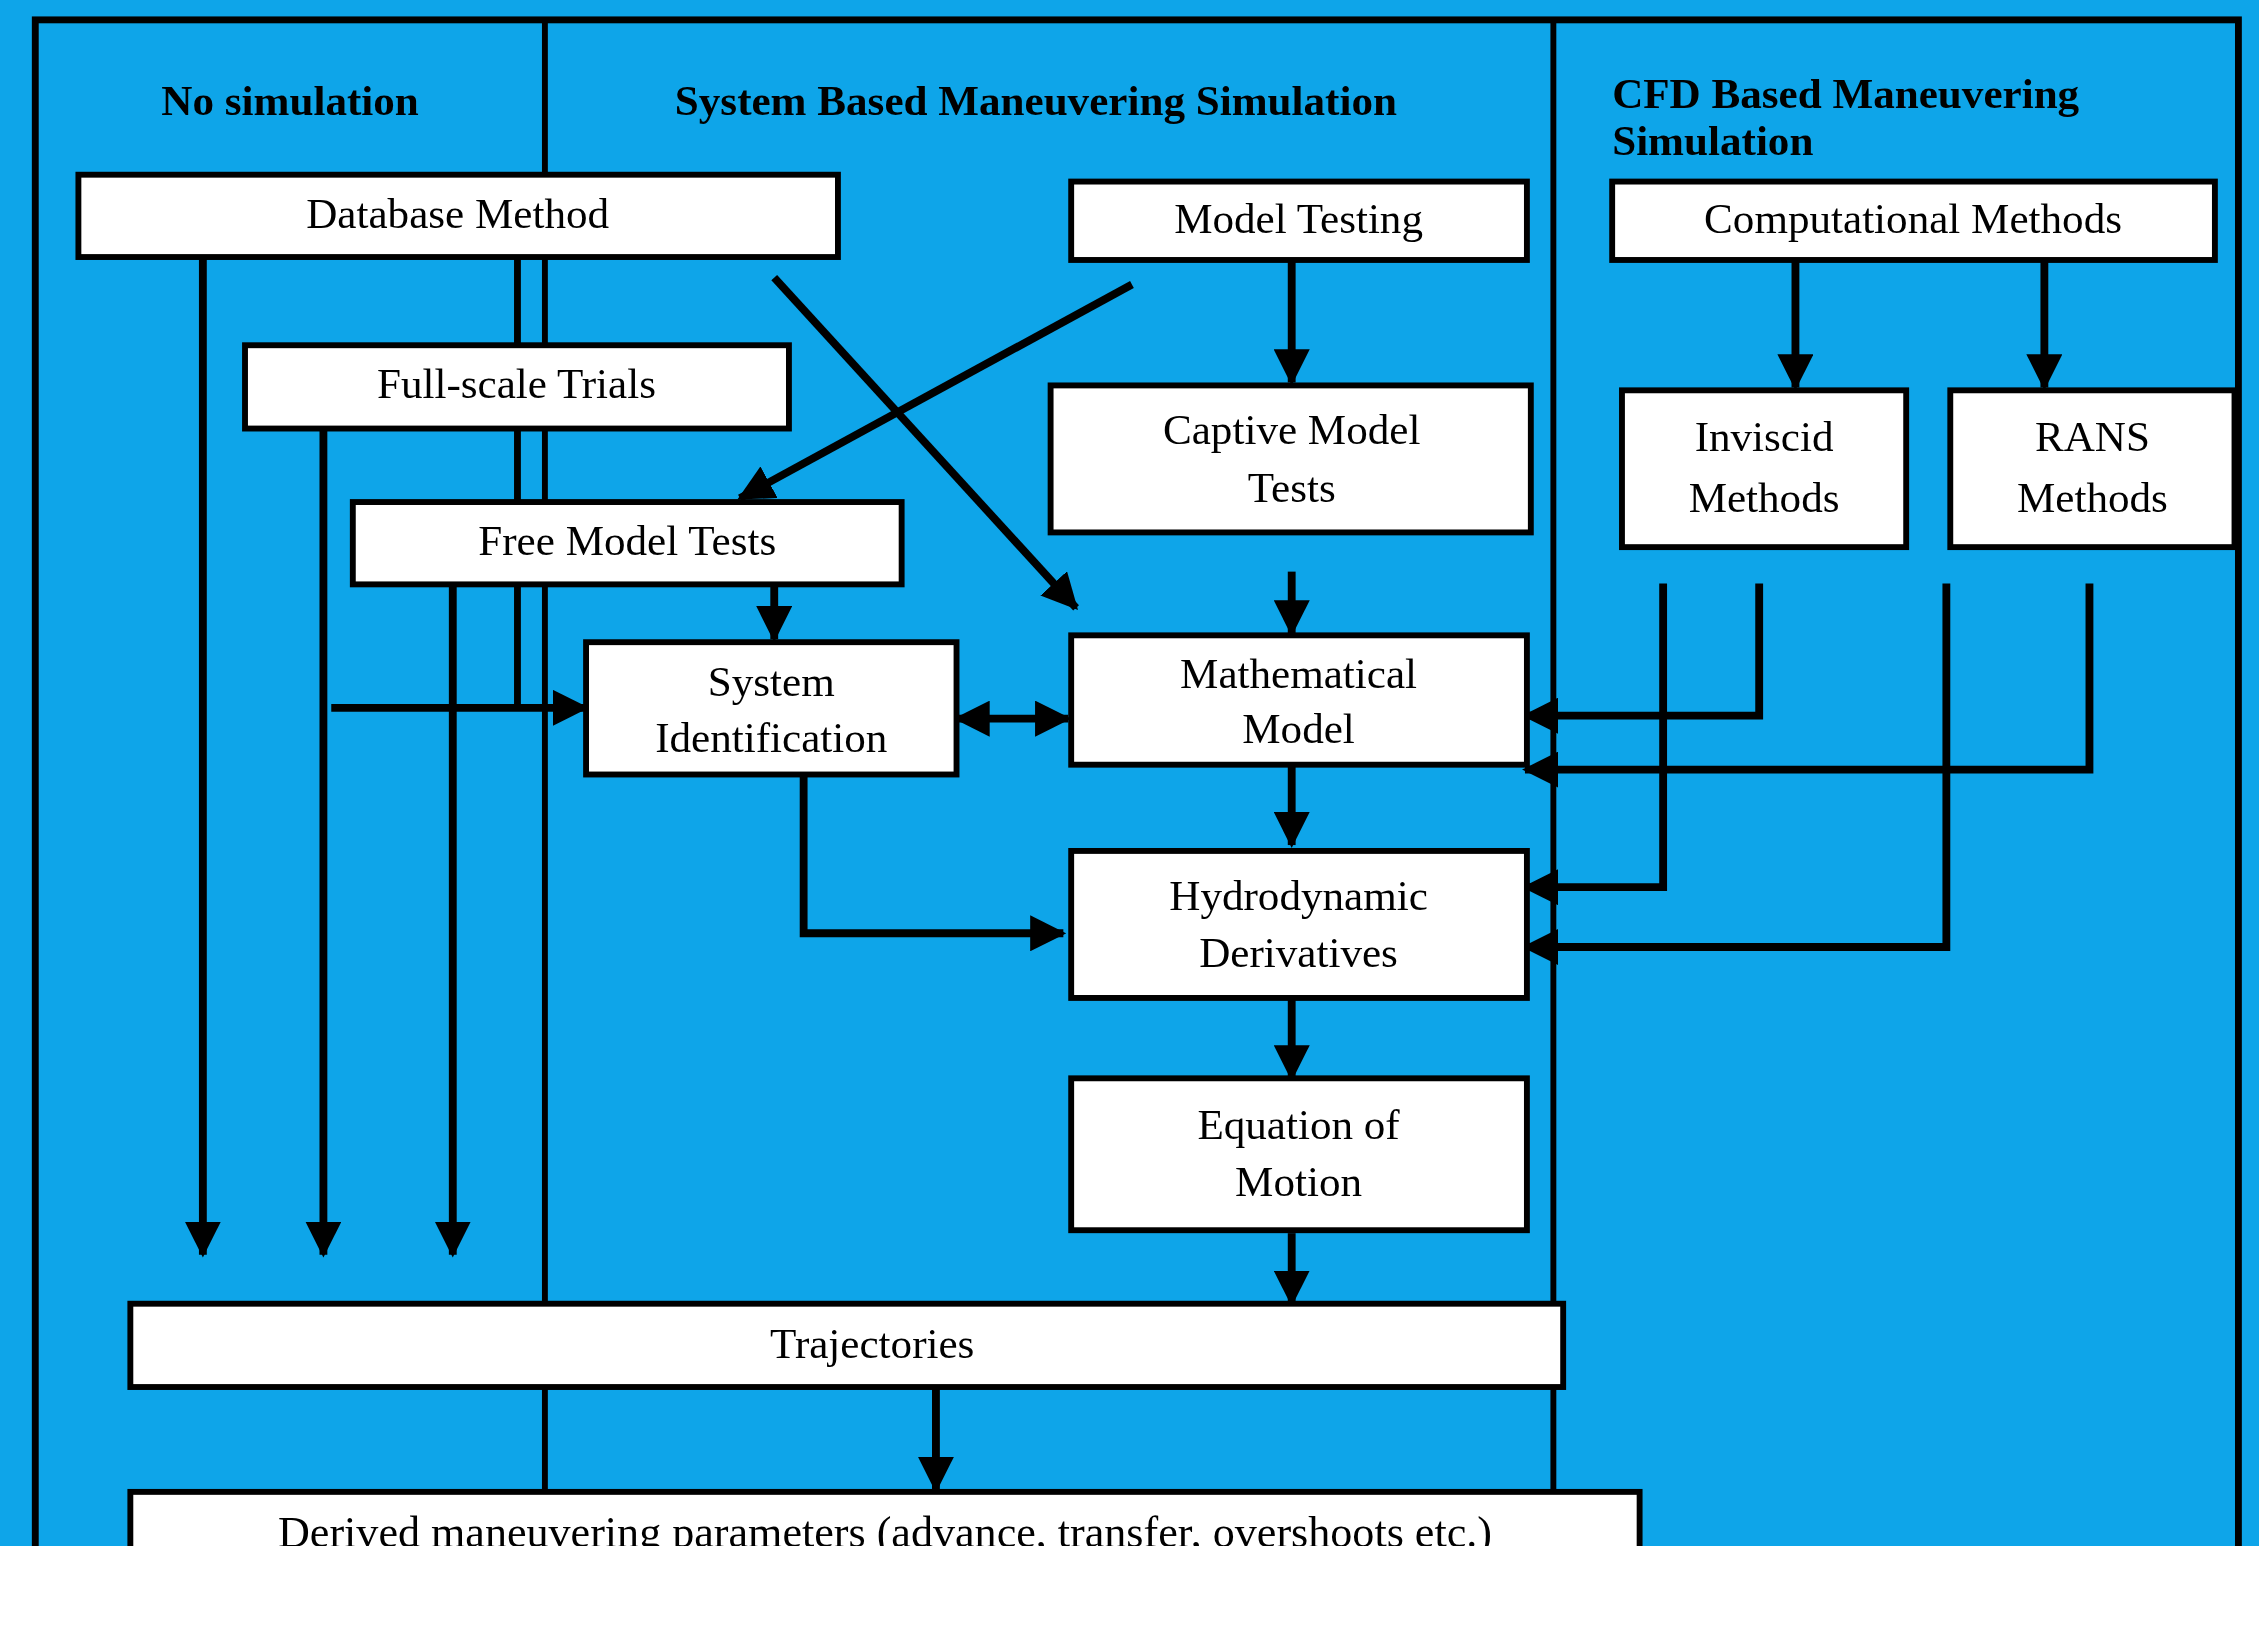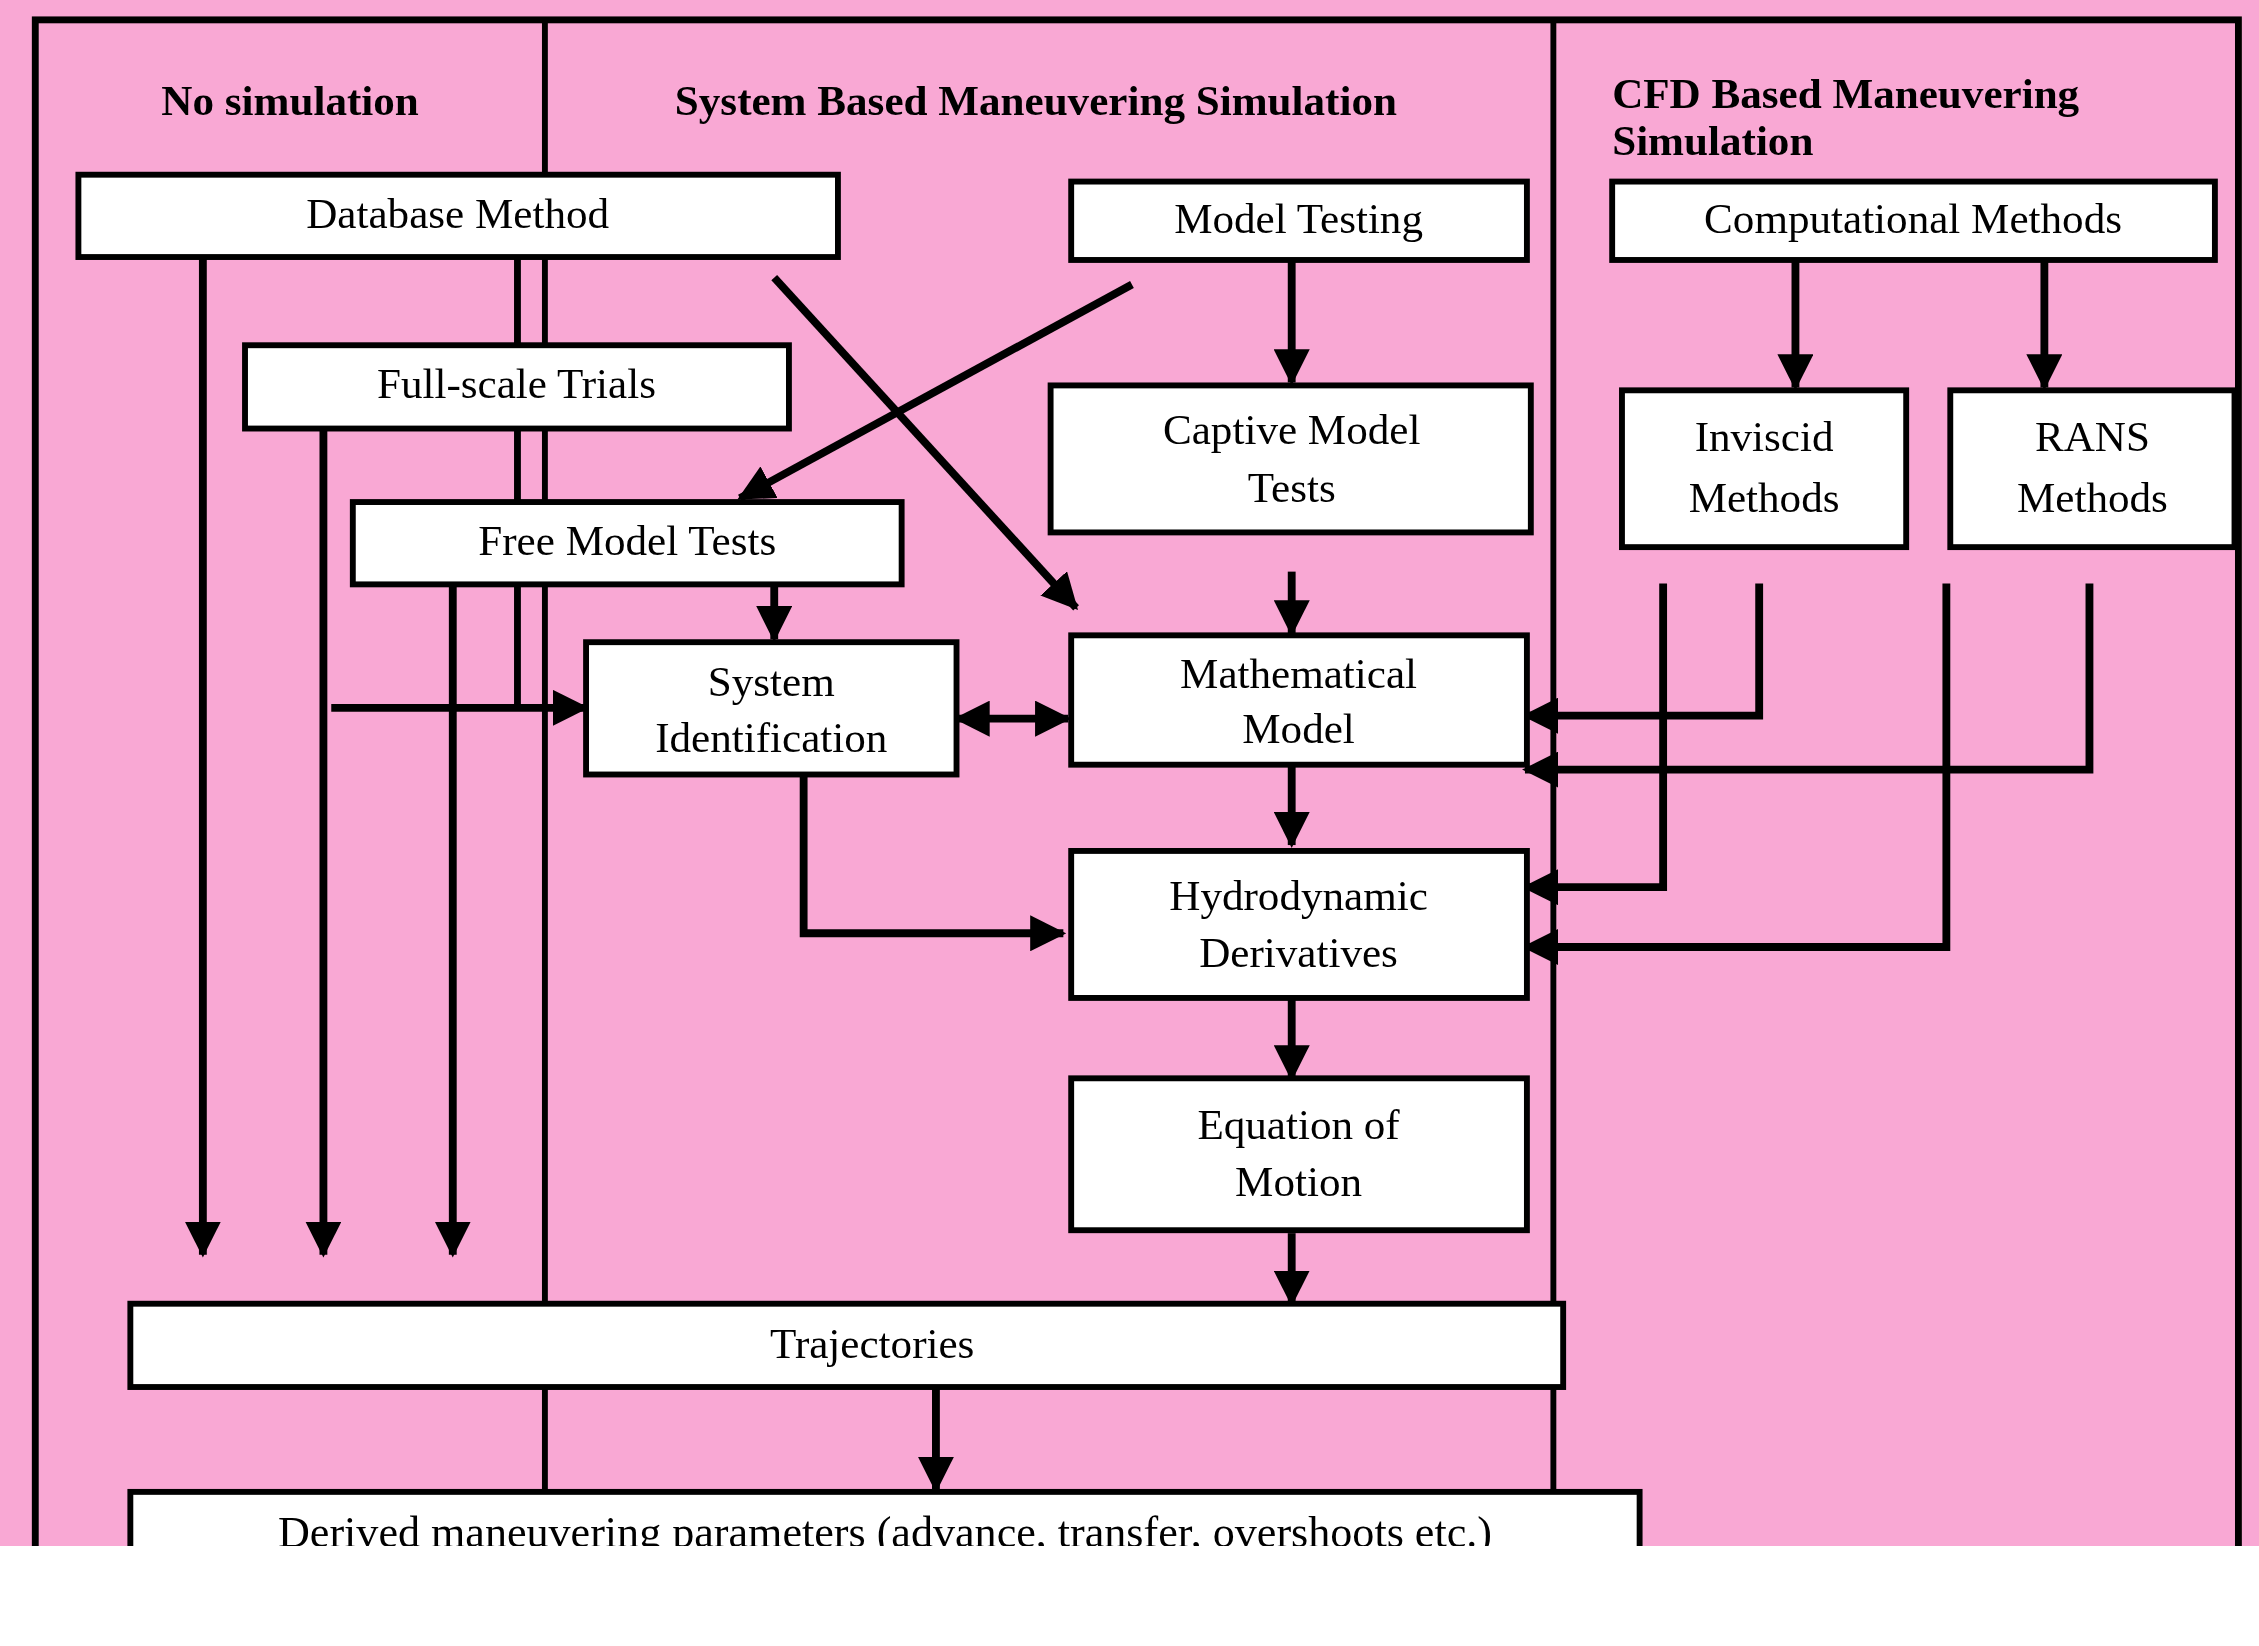--- a/index.html
+++ b/index.html
@@ -4,21 +4,21 @@
 <style>
   html, body {
     margin: 0;
     padding: 0;
     background: #ffffff;
   }
   #stage {
     position: relative;
     width: 2259px;
     height: 1546px;
-    background: #f9a8d4;
+    background: #0ea5e9;
     font-family: "Liberation Serif", "DejaVu Serif", serif;
     overflow: hidden;
   }
   svg#flow {
     position: absolute;
     left: 0;
     top: 0;
     width: 2259px;
     height: 1647px;
   }

